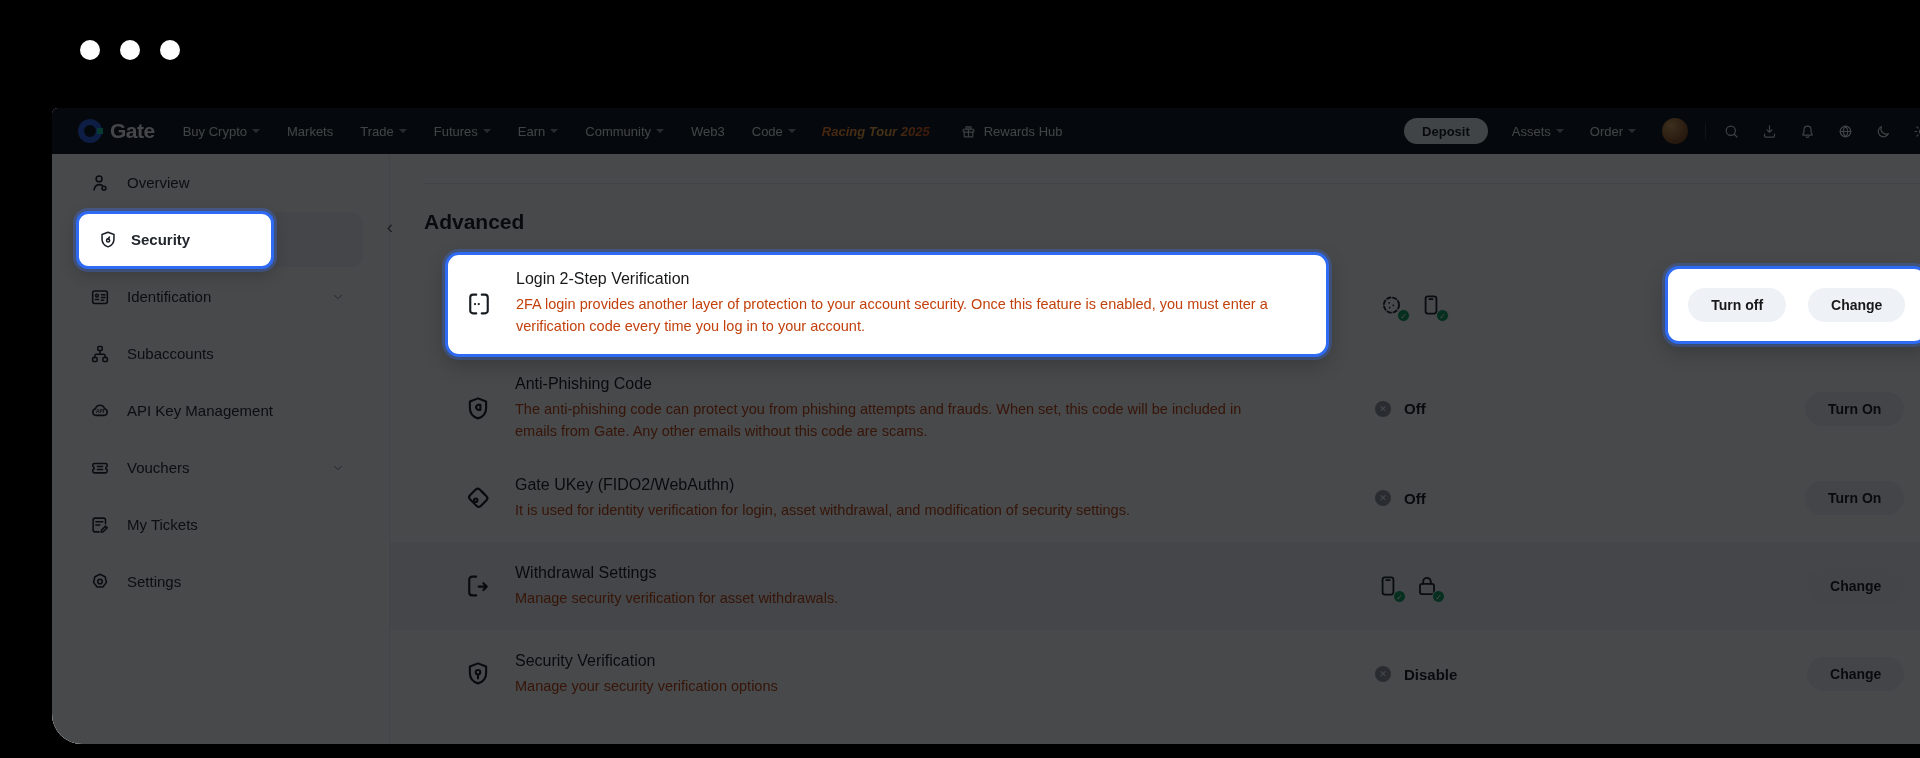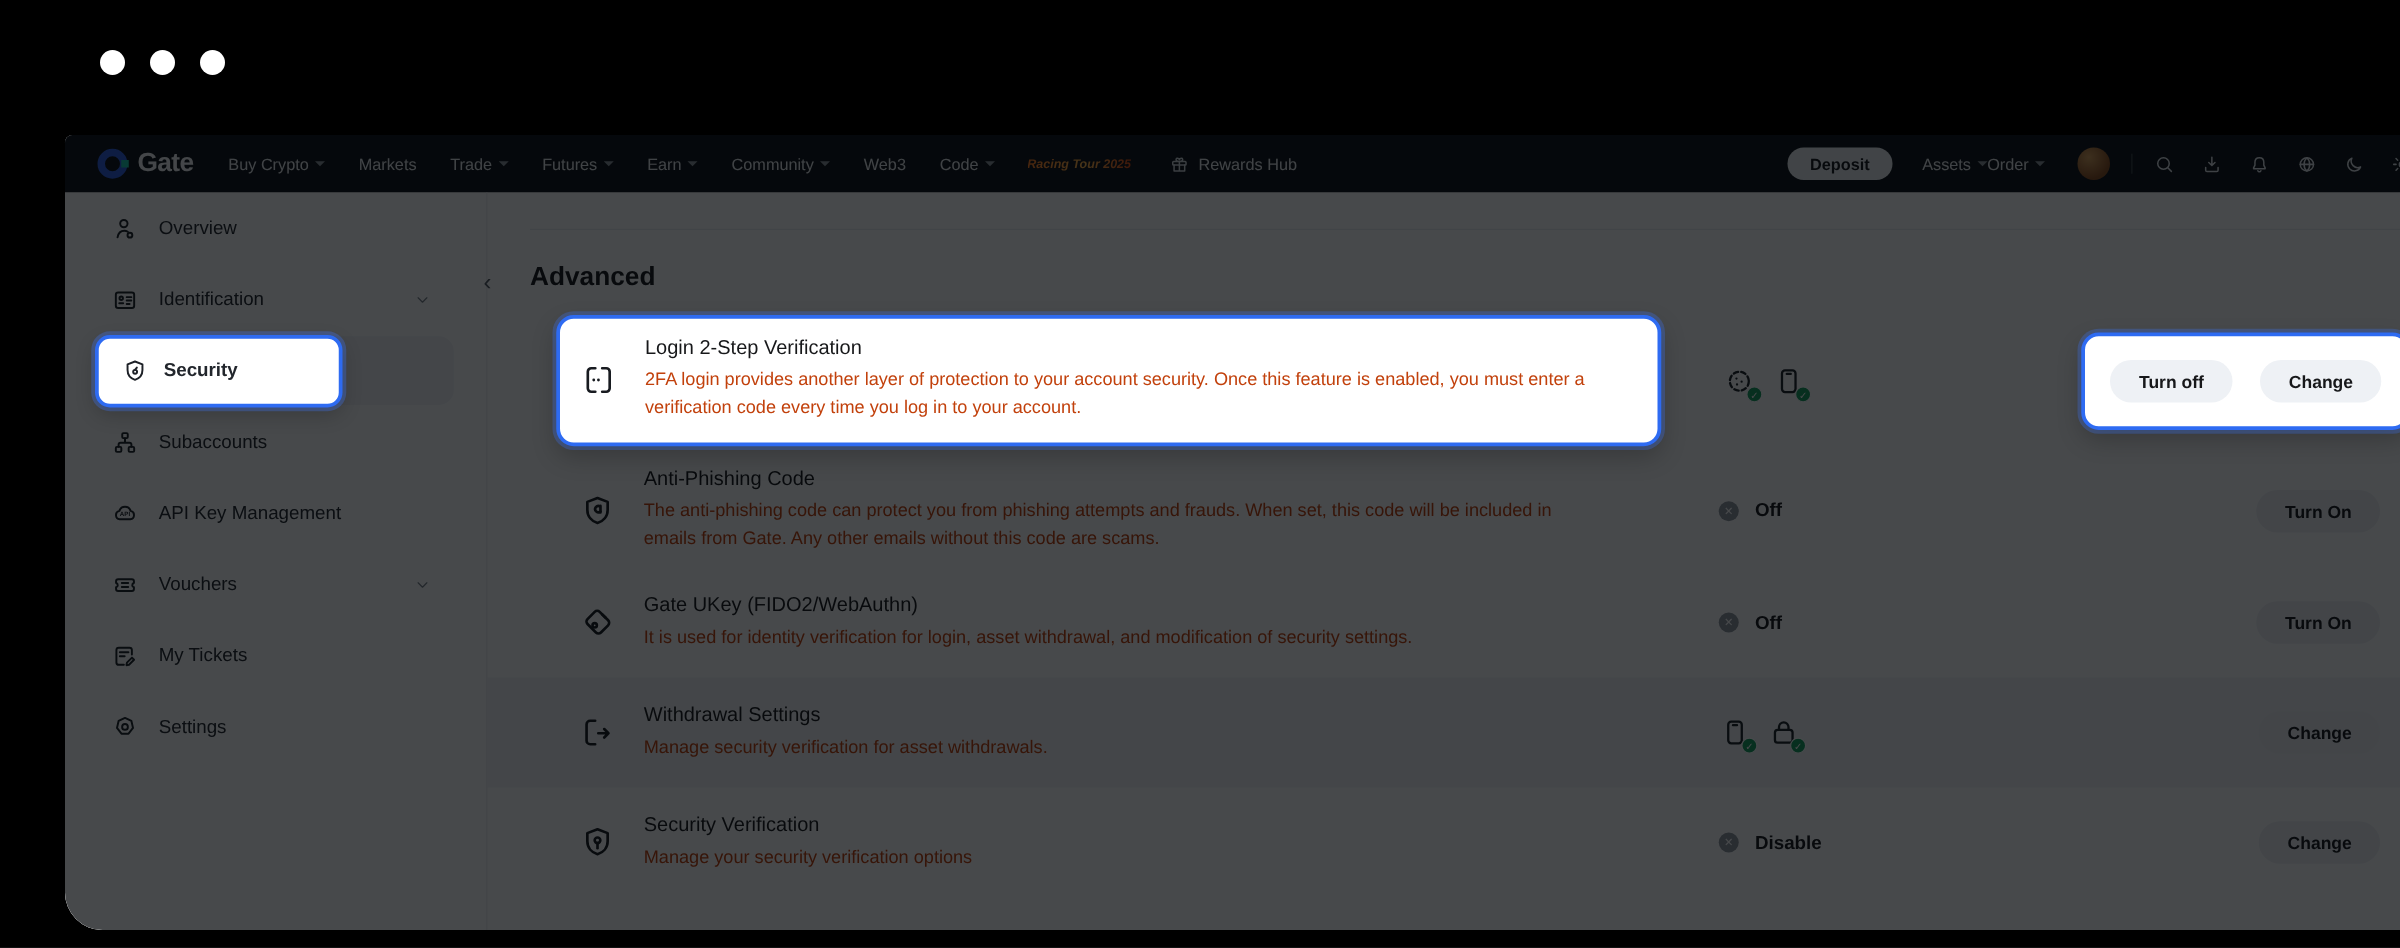--- a/index.html
+++ b/index.html
@@ -16,28 +16,28 @@
   
   .nav{height:46px;background:#0e1216;display:flex;align-items:center;padding:0 26px;color:#e6e9ec;}
   .logo{display:flex;align-items:center;gap:8px;margin-right:28px;cursor:pointer;}
   .logo-mark{width:24px;height:24px;border-radius:50%;border:6px solid #2d5fe0;position:relative;}
   .logo-mark::after{content:"";position:absolute;right:-7px;top:3px;width:6px;height:6px;background:#18c9a9;}
   .logo-text{font-size:21px;font-weight:800;color:#f2f4f6;letter-spacing:-.5px;}
   .nav-menu{display:flex;gap:27px;align-items:center;}
   .nav-item{font-size:13px;display:flex;align-items:center;gap:5px;cursor:pointer;white-space:nowrap;}
   .caret{width:0;height:0;border-left:4px solid transparent;border-right:4px solid transparent;
     border-top:4.5px solid #8d959d;display:inline-block;}
-  .badge-racing{margin-left:26px;font-size:10px;font-weight:800;font-style:italic;white-space:nowrap;
+  .badge-racing{margin-left:26px;font-size:13px;font-weight:800;font-style:italic;white-space:nowrap;
     background:linear-gradient(90deg,#ff7a1f,#ffb347 55%,#e24a0f);
     -webkit-background-clip:text;background-clip:text;color:transparent;cursor:pointer;text-align:center;}
   .rewards{display:flex;align-items:center;gap:7px;margin-left:30px;font-size:13px;cursor:pointer;}
   .nav-spacer{flex:1;}
   .deposit{height:26px;padding:0 18px;border:none;border-radius:13px;background:#e9edf1;color:#15171a;
     font-size:13px;font-weight:600;cursor:pointer;font-family:inherit;}
-  .acct{display:flex;margin:0 26px 0 24px;}
+  .acct{display:flex;gap:26px;margin:0 26px 0 24px;}
   .avatar{width:26px;height:26px;border-radius:50%;cursor:pointer;
     background:radial-gradient(circle at 35% 30%,#d8a05a,#8a4d1f 70%);}
   .nav-sep{width:1px;height:16px;background:#3a4046;margin:0 17px;}
   .nav-icons{display:flex;gap:21px;color:#dde2e7;align-items:center;}
   .nav-icons .icn{width:17px;height:17px;cursor:pointer;}
 
   
   .icn{display:inline-block;flex:none;}
   .icn svg{display:block;width:100%;height:100%;stroke:currentColor;fill:none;
     stroke-width:1.7;stroke-linecap:round;stroke-linejoin:round;}
@@ -204,51 +204,51 @@
         <div class="side-item">
           <span class="icn side-icn">
             <svg viewBox="0 0 24 24">
               <circle cx="11" cy="7.5" r="3.2"></circle>
               <path d="M5.5 19.5c.6-3.6 2.9-5.7 6-5.7 1.1 0 2.1.3 3 .8"></path>
               <circle cx="16.3" cy="17.6" r="2.1"></circle>
             </svg>
           </span>
           <span>Overview</span>
         </div>
-        <div class="side-item">
-          <span class="icn side-icn">
-            <svg viewBox="0 0 24 24">
-              <rect x="4" y="5.5" width="16" height="13.5" rx="2"></rect>
-              <circle cx="8.7" cy="10.5" r="1.5"></circle>
-              <path d="M7 14.8h3.4 M13.5 9.5h4 M13.5 12.5h4 M13.5 15.5h2.5"></path>
-            </svg>
-          </span>
-          <span>Identification</span>
-          <span class="icn chev">
-            <svg viewBox="0 0 24 24" stroke-width="2">
-              <path d="m6 9 6 6 6-6"></path>
-            </svg>
-          </span>
-        </div>
         <div class="side-item active-row">
           <div class="ghost"></div>
           <div class="active-card">
             <span class="icn side-icn">
               <svg viewBox="0 0 24 24">
                 <path d="M12 3.5 5.5 6v5c0 4.2 2.7 7.3 6.5 8.5 3.8-1.2 6.5-4.3 6.5-8.5V6Z"></path>
                 <path d="M13.6 8.8l-1.6 2"></path>
                 <circle cx="12.1" cy="12.5" r="1.7"></circle>
               </svg>
             </span>
             <span>Security</span>
           </div>
         </div>
         <div class="side-item">
           <span class="icn side-icn">
             <svg viewBox="0 0 24 24">
+              <rect x="4" y="5.5" width="16" height="13.5" rx="2"></rect>
+              <circle cx="8.7" cy="10.5" r="1.5"></circle>
+              <path d="M7 14.8h3.4 M13.5 9.5h4 M13.5 12.5h4 M13.5 15.5h2.5"></path>
+            </svg>
+          </span>
+          <span>Identification</span>
+          <span class="icn chev">
+            <svg viewBox="0 0 24 24" stroke-width="2">
+              <path d="m6 9 6 6 6-6"></path>
+            </svg>
+          </span>
+        </div>
+        <div class="side-item">
+          <span class="icn side-icn">
+            <svg viewBox="0 0 24 24">
               <rect x="9.6" y="3.8" width="4.8" height="4.4" rx="1"></rect>
               <rect x="4" y="15.8" width="4.8" height="4.4" rx="1"></rect>
               <rect x="15.2" y="15.8" width="4.8" height="4.4" rx="1"></rect>
               <path d="M12 8.2v3.4 M6.4 15.8v-1.9c0-1 .7-1.7 1.7-1.7h7.8c1 0 1.7.7 1.7 1.7v1.9"></path>
             </svg>
           </span>
           <span>Subaccounts</span>
         </div>
         <div class="side-item">
           <span class="icn side-icn">

